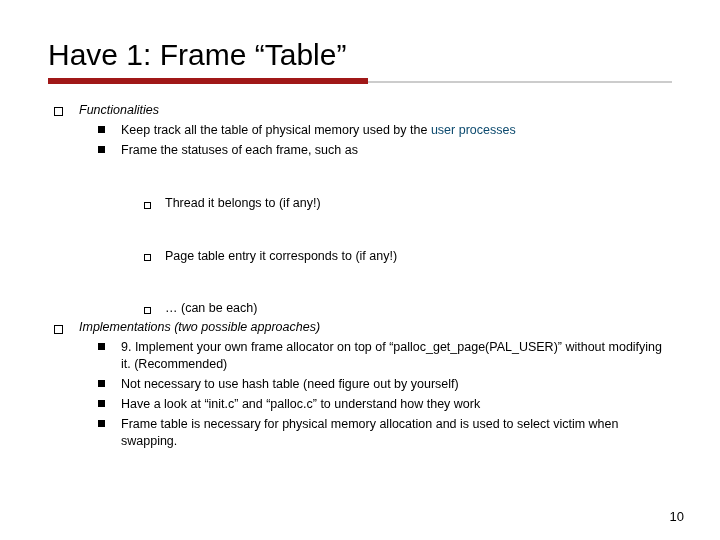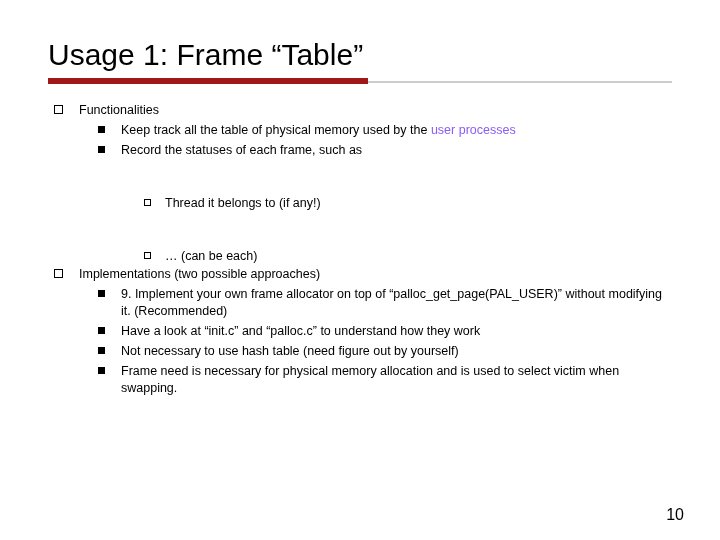--- a/index.html
+++ b/index.html
@@ -29,23 +29,23 @@
     background: #a01818;
   }
   .rule-gray {
     position: absolute;
     left: 0; top: 3px;
     width: 100%; height: 2px;
     background: #ccc;
   }
   .content { font-size: 12.5px; line-height: 1.35; }
   .lvl1 { margin-left: 6px; margin-bottom: 2px; }
-  .lvl1-head { display: flex; align-items: flex-start; margin-bottom: 3px; }
+  .lvl1-head { display: flex; align-items: center; margin-bottom: 3px; font-style: italic; }
   .lvl2 { margin-left: 44px; display: flex; align-items: flex-start; margin-bottom: 3px; }
-  .lvl3 { margin-left: 90px; display: flex; align-items: flex-start; margin-bottom: 2px; margin-top: 36px; }
+  .lvl3 { margin-left: 90px; display: flex; align-items: center; margin-bottom: 2px; margin-top: 36px; }
   .bullet-o, .bullet-s, .bullet-os {
     display: inline-block;
     flex: 0 0 auto;
     margin-right: 16px;
     margin-top: 3px;
   }
   .bullet-o {
     width: 9px; height: 9px;
     border: 1.4px solid #000;
     background: #fff;
@@ -56,84 +56,88 @@
     margin-top: 4px;
   }
   .bullet-os {
     width: 7px; height: 7px;
     border: 1.2px solid #000;
     background: #fff;
     margin-right: 14px;
     margin-top: 4px;
   }
   .txt { flex: 1 1 auto; }
-  .accent { color: #8b5cf6; }
+  .accent { color: #0c4a6e; }
   .slidenum {
     position: absolute;
     bottom: 16px; right: 36px;
-    font-size: 16px;
+    font-size: 13px;
   }
 </style>
 </head>
 <body>
 
-<div class="title">Usage 1: Frame “Table”</div>
+<div class="title">Have 1: Frame “Table”</div>
 <div class="rule-wrap">
   <div class="rule-gray"></div>
   <div class="rule-red"></div>
 </div>
 
 <div class="content">
 
   <div class="lvl1">
     <div class="lvl1-head">
       <span class="bullet-o"></span>
       <span class="txt">Functionalities</span>
     </div>
     <div class="lvl2">
       <span class="bullet-s"></span>
       <span class="txt">
         <span>Keep track all the table of physical memory used by the </span><span class="accent">user processes</span>
       </span>
     </div>
     <div class="lvl2">
       <span class="bullet-s"></span>
-      <span class="txt">Record the statuses of each frame, such as</span>
+      <span class="txt">Frame the statuses of each frame, such as</span>
     </div>
     <div class="lvl3">
       <span class="bullet-os"></span>
       <span class="txt">Thread it belongs to (if any!)</span>
+    </div>
+    <div class="lvl3">
+      <span class="bullet-os"></span>
+      <span class="txt">Page table entry it corresponds to (if any!)</span>
     </div>
     <div class="lvl3">
       <span class="bullet-os"></span>
       <span class="txt">… (can be each)</span>
     </div>
   </div>
 
   <div class="lvl1">
     <div class="lvl1-head">
       <span class="bullet-o"></span>
       <span class="txt">Implementations (two possible approaches)</span>
     </div>
     <div class="lvl2">
       <span class="bullet-s"></span>
       <span class="txt">9. Implement your own frame allocator on top of “palloc_get_page(PAL_USER)” without modifying it. (Recommended)</span>
     </div>
     <div class="lvl2">
       <span class="bullet-s"></span>
-      <span class="txt">Have a look at “init.c” and “palloc.c” to understand how they work</span>
+      <span class="txt">Not necessary to use hash table (need figure out by yourself)</span>
     </div>
     <div class="lvl2">
       <span class="bullet-s"></span>
-      <span class="txt">Not necessary to use hash table (need figure out by yourself)</span>
+      <span class="txt">Have a look at “init.c” and “palloc.c” to understand how they work</span>
     </div>
   </div>
 
   <div class="lvl1">
     <div class="lvl2">
       <span class="bullet-s"></span>
-      <span class="txt">Frame need is necessary for physical memory allocation and is used to select victim when swapping.</span>
+      <span class="txt">Frame table is necessary for physical memory allocation and is used to select victim when swapping.</span>
     </div>
   </div>
 
 </div>
 
 <div class="slidenum">10</div>
 
 </body></html>

